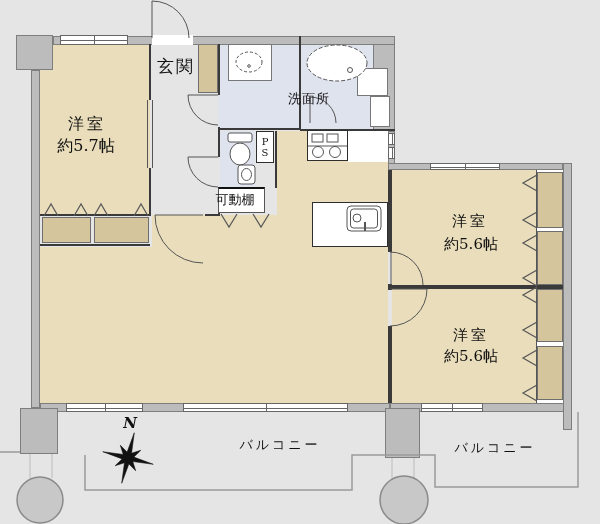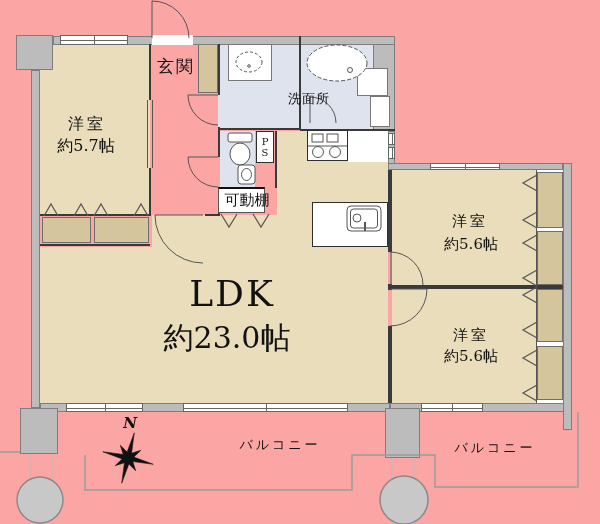--- a/index.html
+++ b/index.html
@@ -1,16 +1,16 @@
 <!DOCTYPE html>
 <html><head>
 <meta charset="utf-8">
 <style>
   html,body{margin:0;padding:0;background:#fff;}
-  .plan{position:relative;width:600px;height:524px;background:#fca5a5;overflow:hidden;
+  .plan{position:relative;width:600px;height:524px;background:#e5e5e5;overflow:hidden;
         font-family:"DejaVu Serif","Liberation Serif",serif;}
   .abs{position:absolute;}
   .tan{background:#e9ddbb;}
   .tan2{background:#d5c59d;border:1px solid #6e6e6e;box-sizing:border-box;}
   .blue{background:#dfe3ee;}
   .gray{background:#bcbcbc;border:1px solid #7e7e7e;box-sizing:border-box;}
   .wl{background:#3a3a3a;}
   .thin{background:#555;}
   .whitebox{background:#fff;border:1.5px solid #2e2e2e;box-sizing:border-box;}
   .litebox{background:#fff;border:1px solid #777;box-sizing:border-box;}
@@ -198,27 +198,25 @@
     </g>
     <g transform="translate(128,458) rotate(14)">
       <path fill="#111" stroke="#111" stroke-width="0.5" d="M0,-26 L2.3,-5.5 L10.6,-10.6 L5.5,-2.3 L26,0 L5.5,2.3 L10.6,10.6 L2.3,5.5 L0,26 L-2.3,5.5 L-10.6,10.6 L-5.5,2.3 L-26,0 L-5.5,-2.3 L-10.6,-10.6 L-2.3,-5.5 Z"></path>
     </g>
   </svg>
 
   <div class="lbl" style="left:176px;top:66px;font-size:17px;letter-spacing:2px;">玄関</div>
   <div class="lbl" style="left:261px;top:99px;font-size:13px;letter-spacing:1px;margin-left:48px;">洗面所</div>
   <div class="lbl" style="left:265px;top:141px;font-size:10px;">P</div>
   <div class="lbl" style="left:265px;top:152px;font-size:10px;">S</div>
-  <div class="lbl" style="left:247px;top:200px;font-size:15px;">可動棚</div>
+  <div class="lbl" style="left:235px;top:200px;font-size:13px;">可動棚</div>
 
   <div class="lbl" style="left:87px;top:124px;font-size:16px;letter-spacing:3px;">洋室</div>
   <div class="lbl" style="left:86px;top:146px;font-size:16px;">約5.7帖</div>
 
-  <div class="lbl" style="left:232px;top:293px;font-size:36px;letter-spacing:2px;">LDK</div>
-  <div class="lbl" style="left:227px;top:338px;font-size:30px;">約23.0帖</div>
 
   <div class="lbl" style="left:470px;top:221px;font-size:15px;letter-spacing:3px;">洋室</div>
   <div class="lbl" style="left:471px;top:244px;font-size:15px;">約5.6帖</div>
 
   <div class="lbl" style="left:471px;top:335px;font-size:15px;letter-spacing:3px;">洋室</div>
   <div class="lbl" style="left:471px;top:356px;font-size:15px;">約5.6帖</div>
 
   <div class="lbl" style="left:280px;top:445px;font-size:13px;letter-spacing:3px;">バルコニー</div>
   <div class="lbl" style="left:495px;top:448px;font-size:13px;letter-spacing:3px;">バルコニー</div>
 

